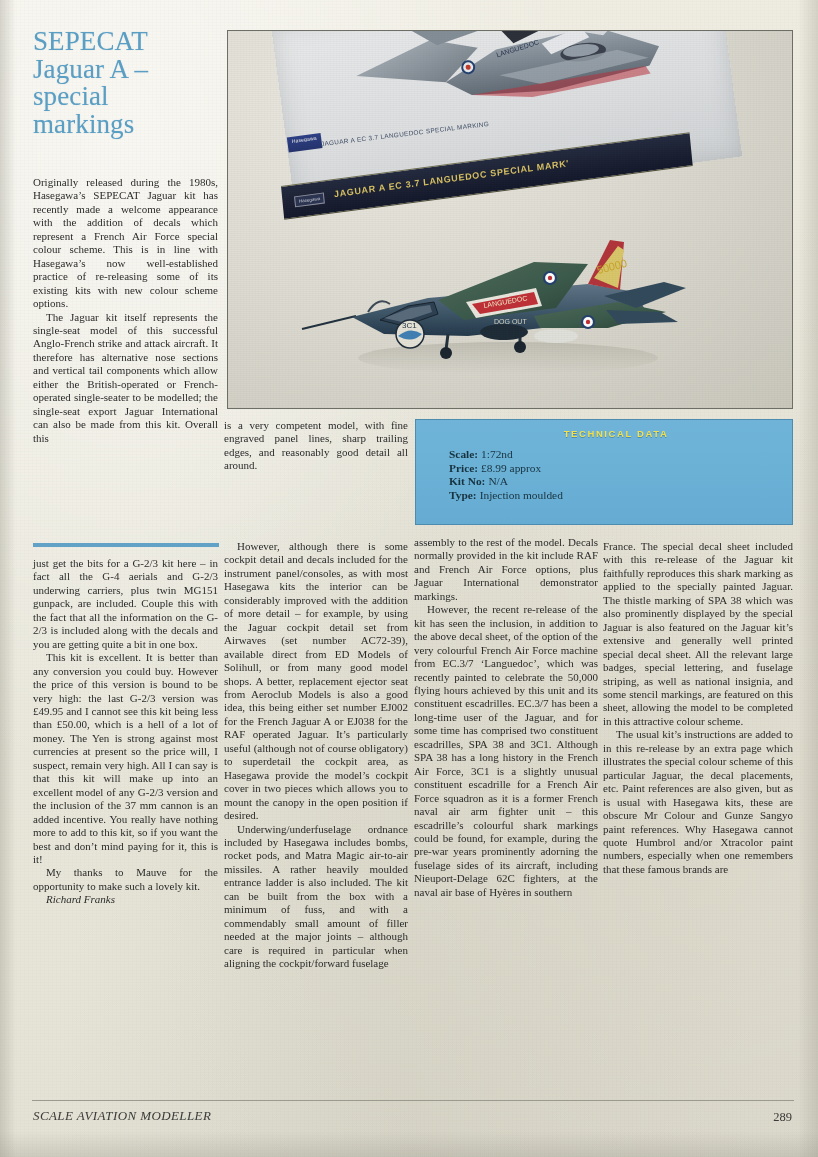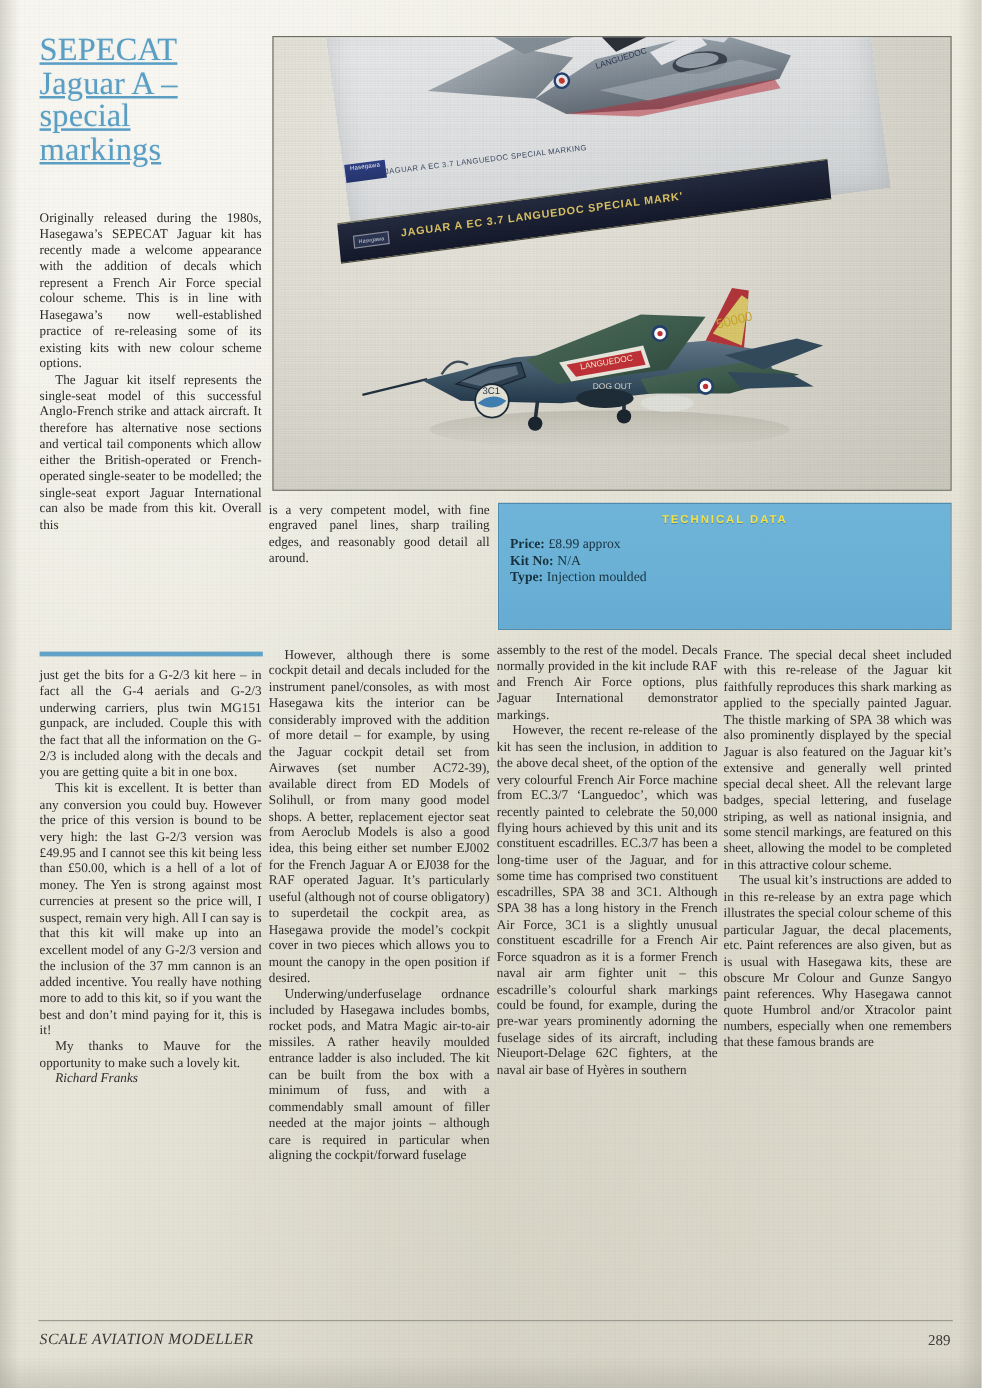--- a/index.html
+++ b/index.html
@@ -45,21 +45,20 @@
     left: 33px;
     top: 28px;
     width: 185px;
     color: #5a9ec4;
     font-family: "Liberation Serif", serif;
     font-size: 27px;
     line-height: 1.02;
     font-weight: 400;
     letter-spacing: .1px;
     text-shadow: 0 0 1px rgba(90,158,196,0.35);
-    text-decoration: underline;
   }
   #headline .l { display: block; }
 
   
   #photo-frame {
     position: absolute;
     left: 227px;
     top: 30px;
     width: 566px;
     height: 379px;
@@ -158,20 +157,21 @@
 
   
   #tech-box {
     position: absolute;
     left: 415px;
     top: 419px;
     width: 378px;
     height: 106px;
     background: linear-gradient(180deg,#6fb4d8 0%, #6bb1d6 50%, #66abd2 100%);
     border: 1px solid #4d8cae;
+    padding-left: 24px;
   }
   #tech-title {
     text-align: center;
     color: #f2e14c;
     font-family: "Liberation Sans", sans-serif;
     font-weight: bold;
     font-size: 9.5px;
     letter-spacing: 1.6px;
     padding-top: 8px;
     text-shadow: 0 1px 0 rgba(40,90,120,.45);
@@ -368,20 +368,23 @@
       </svg>
 
       <div class="photo-noise"></div>
     </div>
   </div>
 
   <div id="tech-box">
     <div id="tech-title">TECHNICAL DATA</div>
     <div id="tech-list">
       <div class="row">
+        <span class="k">Scale:</span><span class="v">1:72nd</span>
+      </div>
+      <div class="row">
         <span class="k">Price:</span><span class="v">£8.99 approx</span>
       </div>
       <div class="row">
         <span class="k">Kit No:</span><span class="v">N/A</span>
       </div>
       <div class="row">
         <span class="k">Type:</span><span class="v">Injection moulded</span>
       </div>
     </div>
   </div>

